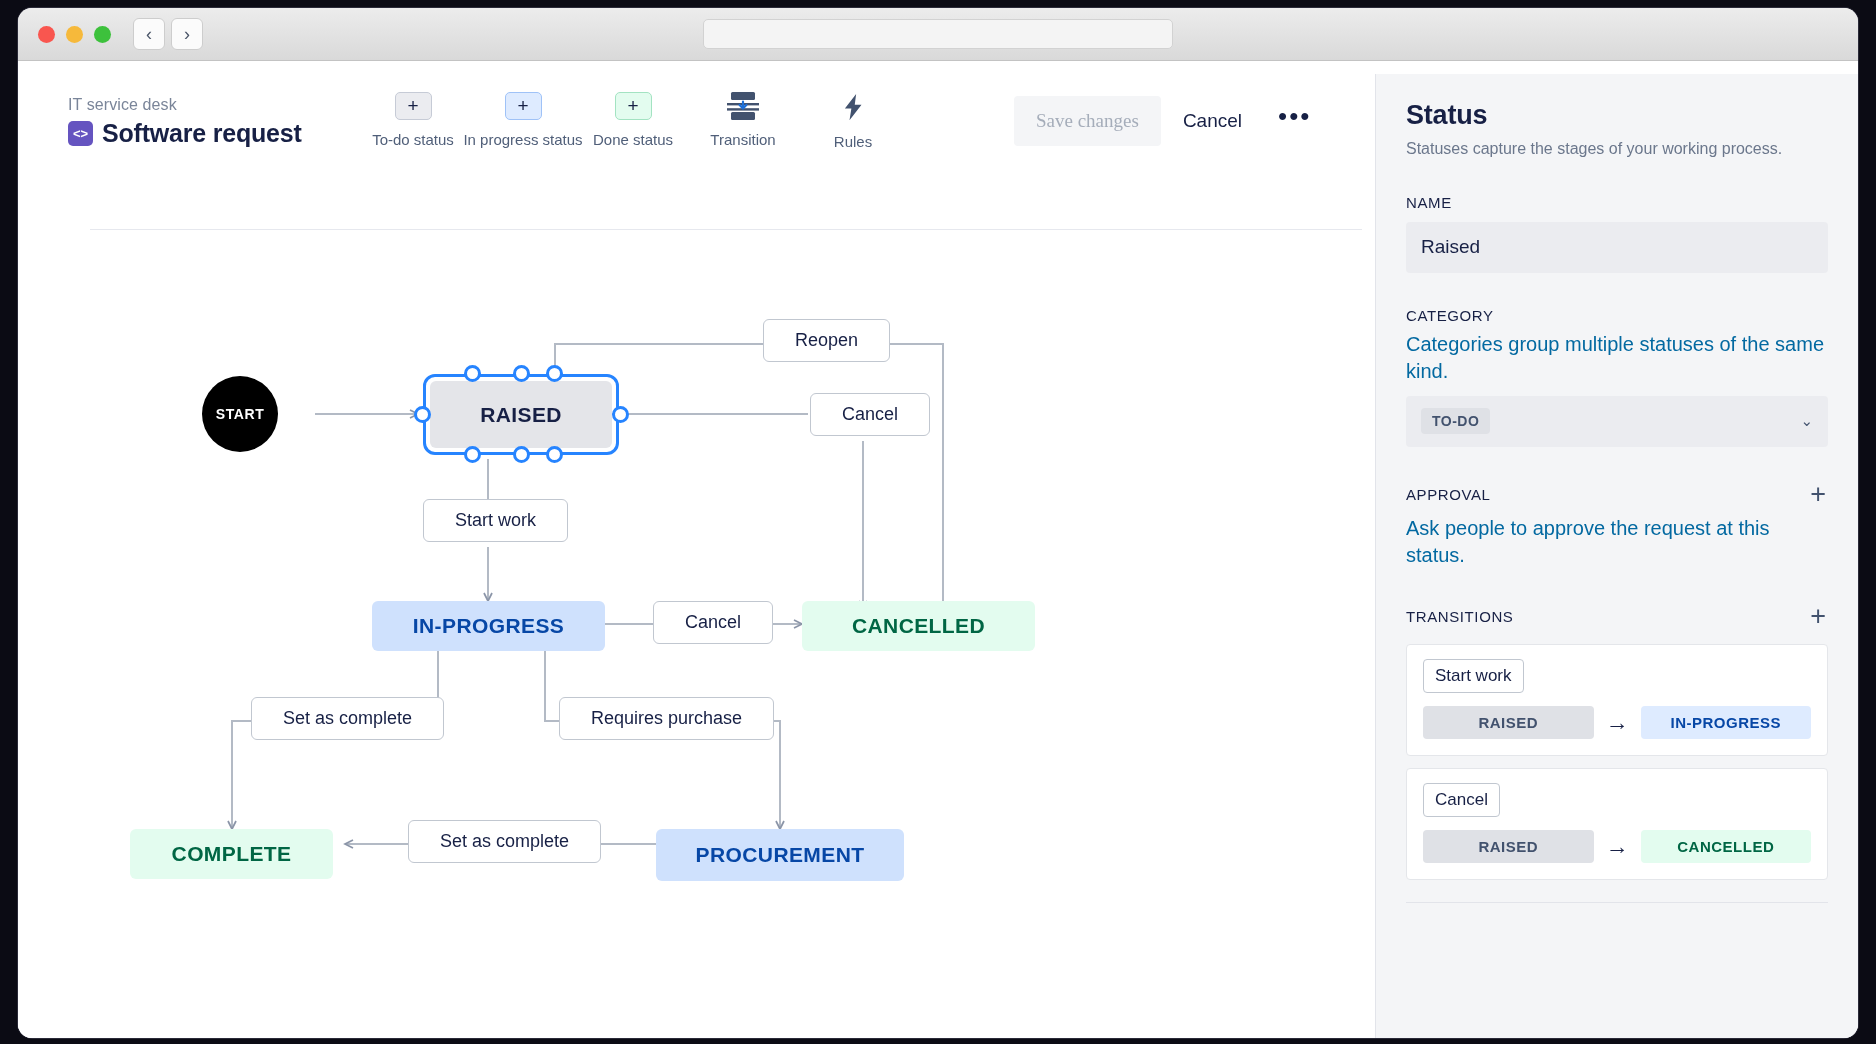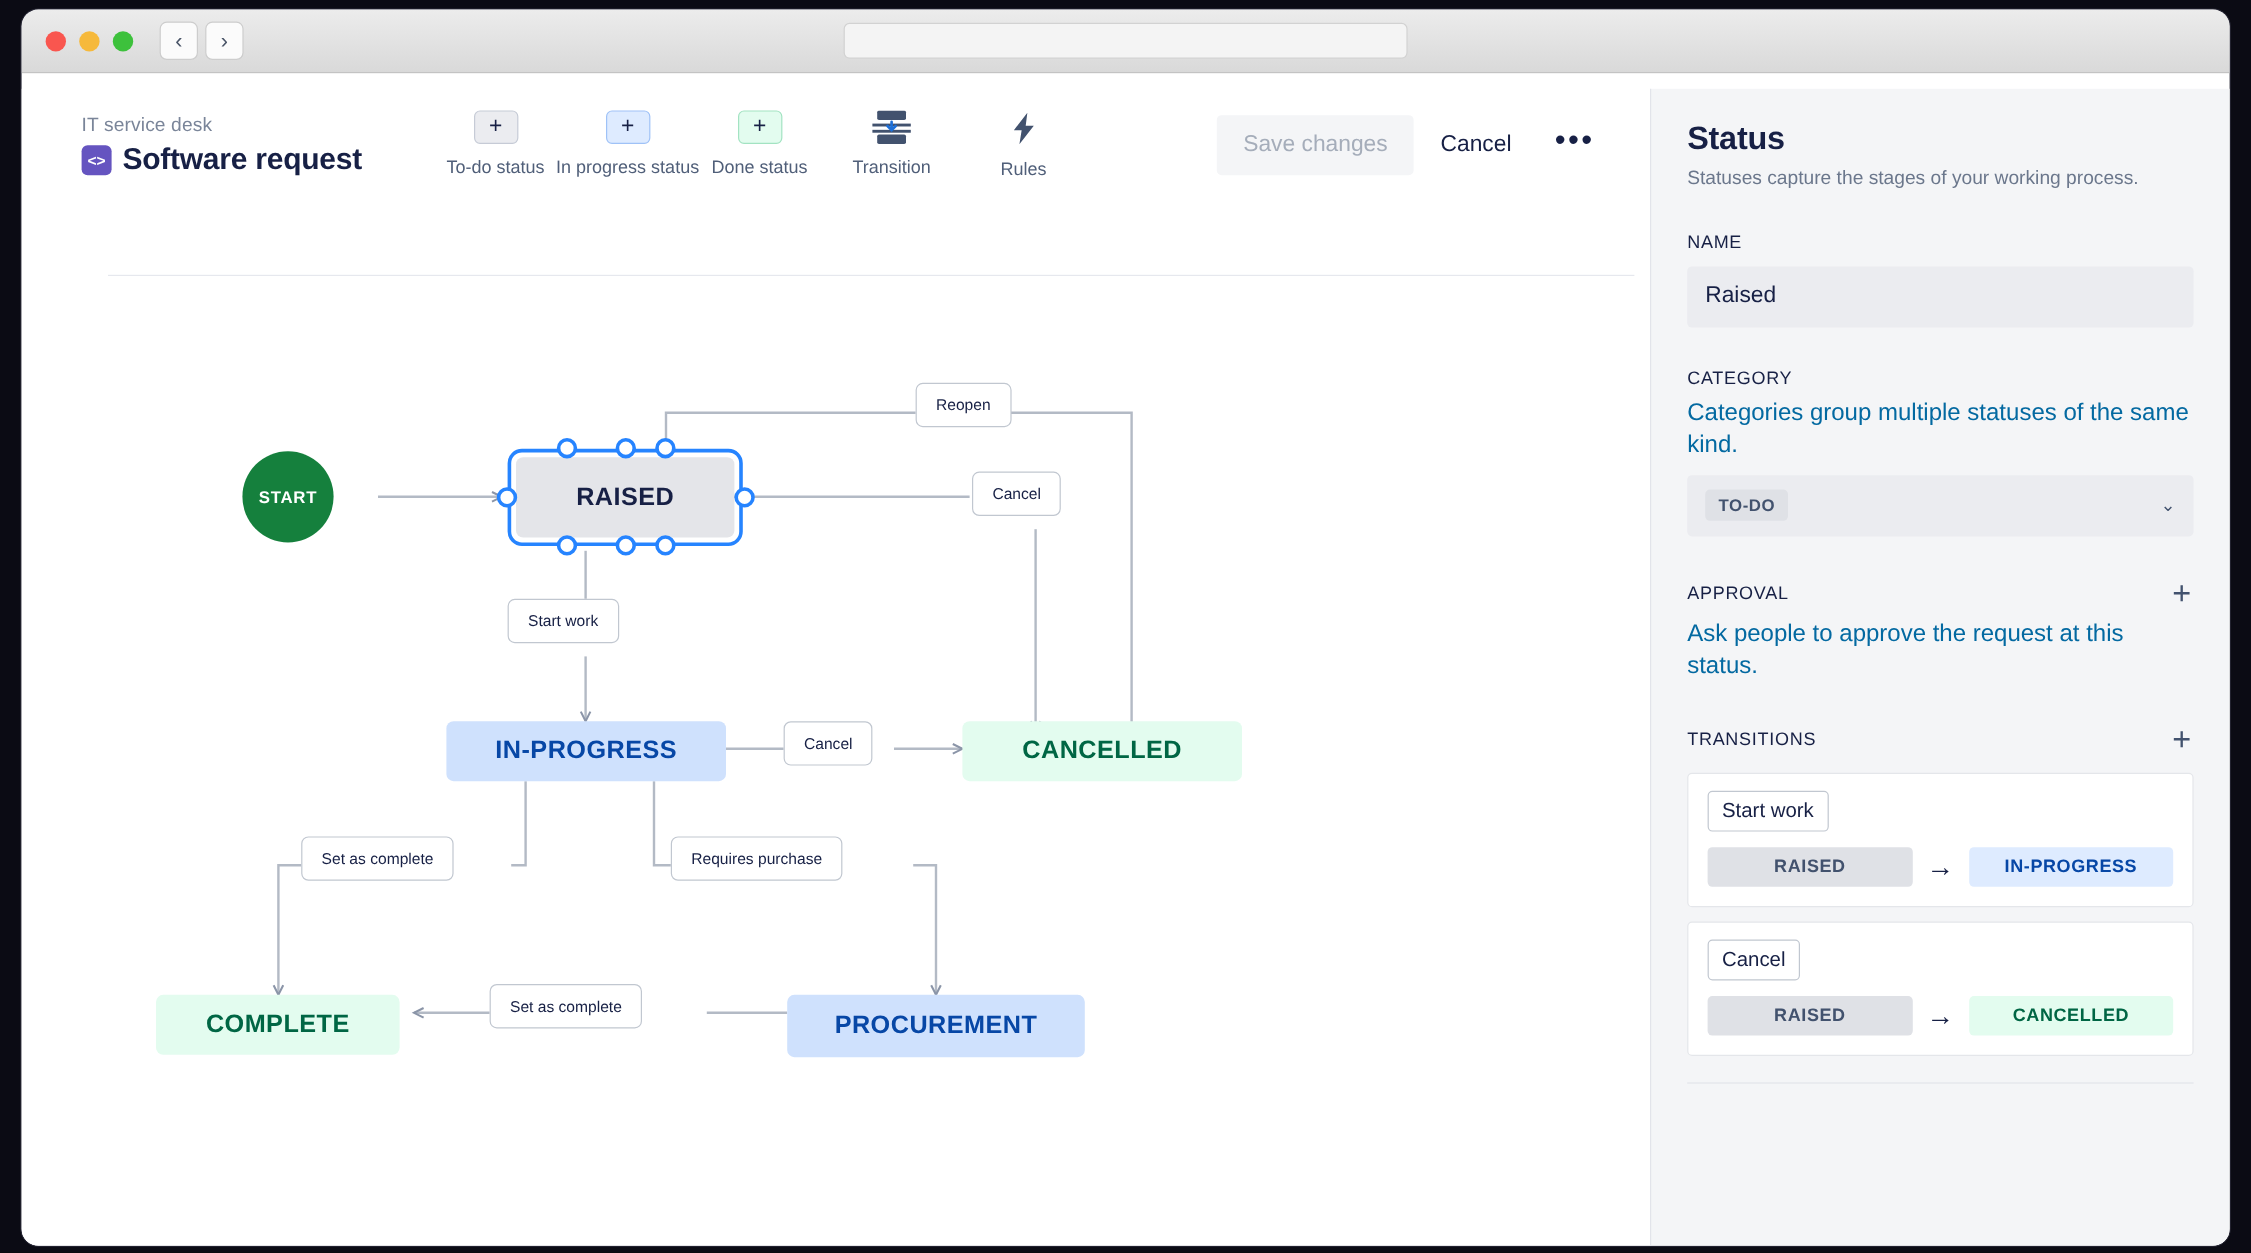--- a/index.html
+++ b/index.html
@@ -102,21 +102,21 @@
   .glyph-transition { width: 38px; height: 28px; display:block; }
   .glyph-rules { width: 30px; height: 30px; display:block; }
 
   .actions {
     display: flex; align-items: center; gap: 4px;
     margin-left: 106px; padding-top: 6px;
   }
   .btn-save {
     background: #f4f5f7; color: #a5adba;
     border: none; border-radius: 4px;
-    font-size: 19px; font-family: Liberation Sans, sans-serif;
+    font-size: 19px; font-family: Liberation Serif, serif;
     padding: 14px 22px;
   }
   .btn-cancel {
     background: transparent; color: #172045;
     border: none; font-size: 19px; font-family: inherit;
     padding: 14px 18px;
   }
   .btn-more {
     background: transparent; border: none; color: #172045;
     font-size: 26px; letter-spacing: 2px; padding: 6px 14px 16px;
@@ -138,33 +138,33 @@
     display: flex; align-items: center; justify-content: center;
     font-size: 21px; font-weight: 700; letter-spacing: .4px;
   }
   .node.todo { background: #e4e5e9; color: #172045; }
   .node.prog { background: #cfe1fd; color: #0747a6; }
   .node.done { background: #e3fcef; color: #006644; }
 
   .start-node {
     position: absolute;
     width: 76px; height: 76px; border-radius: 50%;
-    background: #15803d; color: #ffffff;
+    background: #000000; color: #ffffff;
     display: flex; align-items: center; justify-content: center;
     font-size: 14px; font-weight: 700; letter-spacing: .6px;
   }
 
   .edge-label {
     position: absolute;
     background: #ffffff;
     border: 1px solid #c1c7d0;
     border-radius: 6px;
     color: #172045;
-    font-size: 13px;
-    padding: 10px 16px;
+    font-size: 18px;
+    padding: 10px 31px;
     white-space: nowrap;
     display: flex; align-items: center; justify-content: center;
   }
 
   
   .sel-ring {
     position: absolute;
     border: 3px solid #2684ff;
     border-radius: 12px;
     pointer-events: none;

